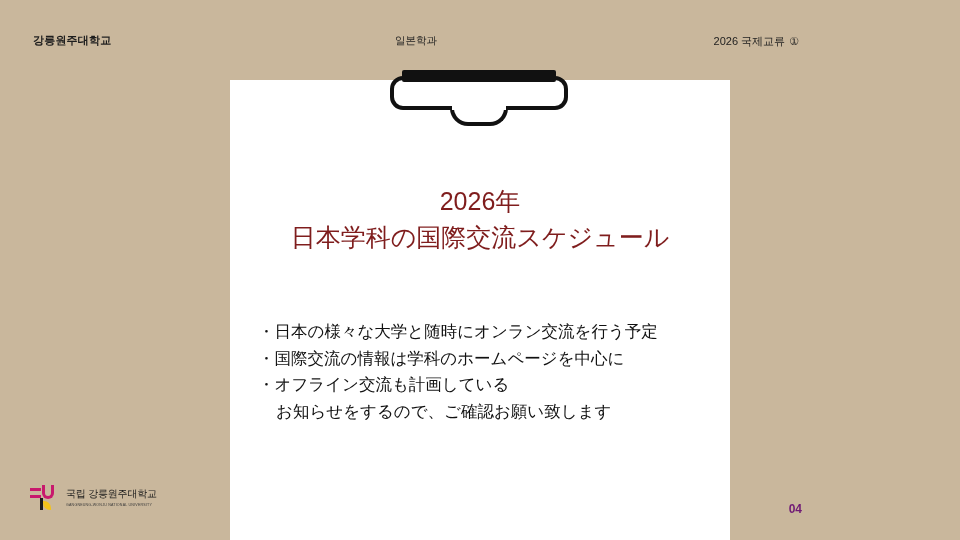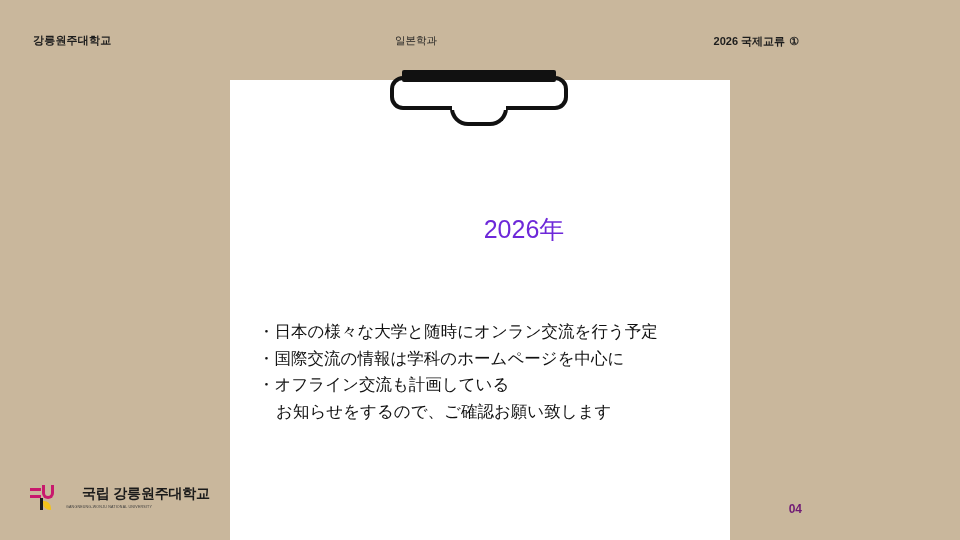--- a/index.html
+++ b/index.html
@@ -40,21 +40,21 @@
     text-align: center;
     font-size: 10.5px;
     font-weight: normal;
     color: #1d1d1d;
   }
   .header-right {
     position: absolute;
     right: 33px;
     top: 34px;
     font-size: 11px;
-    font-weight: bold;
+    font-weight: normal;
     color: #1d1d1d;
     display: flex;
     align-items: center;
     gap: 4px;
   }
   .circ-num {
     display: inline-block;
     font-size: 11px;
     line-height: 1;
   }
@@ -118,27 +118,26 @@
     width: 54px;
     height: 6px;
     background: #ffffff;
     z-index: 4;
   }
 
   
   .title {
     position: absolute;
     left: 230px;
-    top: 212px;
+    top: 184px;
     width: 500px;
     text-align: center;
     font-size: 25px;
     line-height: 1.42;
-    color: #6d28d9;
-    padding-left: 44px;
+    color: #7f1d1d;
   }
   .title-line {
     display: block;
     white-space: nowrap;
   }
 
   
   .bullets {
     position: absolute;
     left: 258px;
@@ -214,25 +213,24 @@
     height: 9px;
     background: #f3c31a;
     border-radius: 0 7px 0 7px;
   }
   .logo-text {
     display: flex;
     flex-direction: column;
     gap: 2px;
   }
   .logo-kr {
-    font-size: 14px;
-    font-weight: bold;
+    font-size: 10px;
+    font-weight: normal;
     color: #1a1a1a;
     letter-spacing: -0.2px;
-    margin-left: 16px;
   }
   .logo-en {
     font-size: 3.6px;
     color: #3a3a3a;
     letter-spacing: 0.2px;
   }
 
   
   .page-num {
     position: absolute;
@@ -261,20 +259,21 @@
 
   <div class="clip">
     <div class="clip-body"></div>
     <div class="clip-bar-top"></div>
     <div class="clip-tab"></div>
     <div class="clip-tab-mask"></div>
   </div>
 
   <div class="title">
     <span class="title-line">2026年</span>
+    <span class="title-line">日本学科の国際交流スケジュール</span>
   </div>
 
   <div class="bullets">
     <span class="bullet-line">・日本の様々な大学と随時にオンラン交流を行う予定</span>
     <span class="bullet-line">・国際交流の情報は学科のホームページを中心に</span>
     <span class="bullet-line">・オフライン交流も計画している</span>
     <span class="bullet-line indent">お知らせをするので、ご確認お願い致します</span>
   </div>
 
   <div class="logo">

